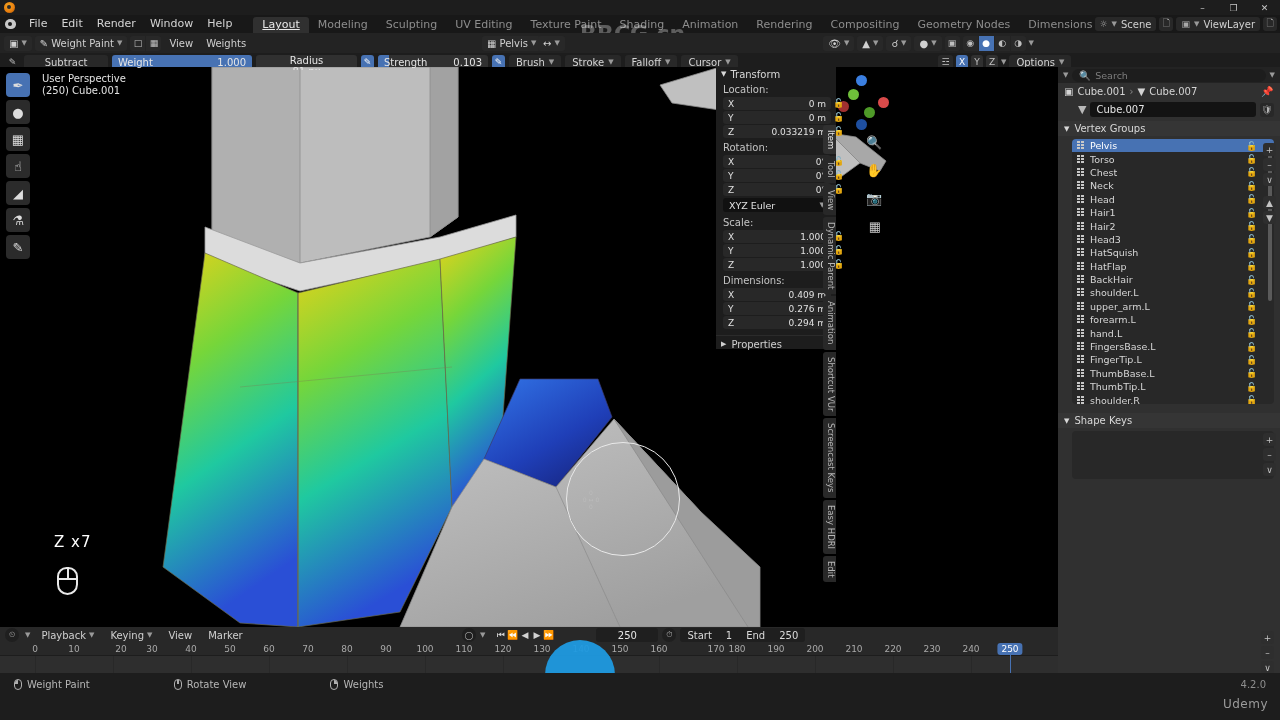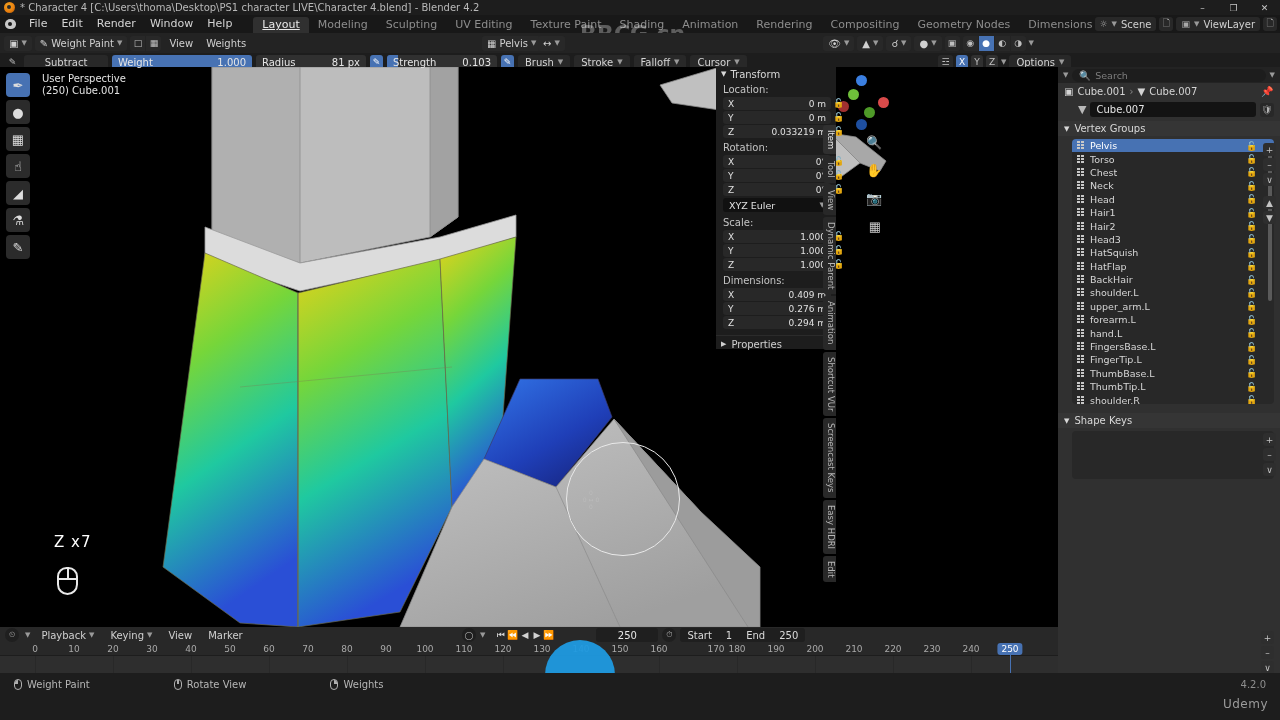--- a/index.html
+++ b/index.html
@@ -174,21 +174,20 @@
   .wm-blue{position:absolute;left:545px;top:640px;width:70px;height:70px;border-radius:50%;
      background:#1f9ae0;opacity:.95;}
 </style>
 </head>
 <body>
 
 <div class="app">
 
   <div class="titlebar">
     <span class="b-logo"></span>
-    <span>* Character 4 [C:\Users\thoma\Desktop\PS1 character LIVE\Character 4.blend] - Blender 4.2</span>
     <div class="winbtns">
       <span>–</span>
       <span>❐</span>
       <span>✕</span>
     </div>
   </div>
 
   <div class="topbar">
     <span class="blender-ico"></span>
     <div class="menu-item">File</div>
@@ -282,21 +281,21 @@
   </div>
 
   <div class="tool-header">
     <div class="icobox" style="background:transparent;">✎</div>
     <div class="pill" style="width:84px;justify-content:center;">Subtract</div>
     <div class="slider" style="width:140px;">
       <div class="fillbar" id="weightfill" style="width: 100%;"></div>
       <span>Weight</span>
       <span>1.000</span>
     </div>
-    <div class="slider" style="width:110px;background:#303030;">
+    <div class="slider" style="width:101px;background:#303030;flex-direction:column;">
       <span>Radius</span>
       <span>81 px</span>
     </div>
     <div class="icobox on" style="width:13px;height:15px;">✎</div>
     <div class="slider" style="width:110px;background:#303030;">
       <div class="fillbar" id="strengthfill" style="width: 10%;"></div>
       <span>Strength</span>
       <span>0.103</span>
     </div>
     <div class="icobox on" style="width:13px;height:15px;">✎</div>
@@ -841,21 +840,21 @@
           <div>Start</div>
           <div>1</div>
           <div>End</div>
           <div>250</div>
         </div>
       </div>
     </div>
     <div class="tl-ruler" id="ruler">
         <div class="tick" style="left: 35px;">0</div>
         <div class="tick" style="left: 74px;">10</div>
-        <div class="tick" style="left: 113px;">20</div>
+        <div class="tick" style="left: 121px;">20</div>
         <div class="tick" style="left: 152px;">30</div>
         <div class="tick" style="left: 191px;">40</div>
         <div class="tick" style="left: 230px;">50</div>
         <div class="tick" style="left: 269px;">60</div>
         <div class="tick" style="left: 308px;">70</div>
         <div class="tick" style="left: 347px;">80</div>
         <div class="tick" style="left: 386px;">90</div>
         <div class="tick" style="left: 425px;">100</div>
         <div class="tick" style="left: 464px;">110</div>
         <div class="tick" style="left: 503px;">120</div>

